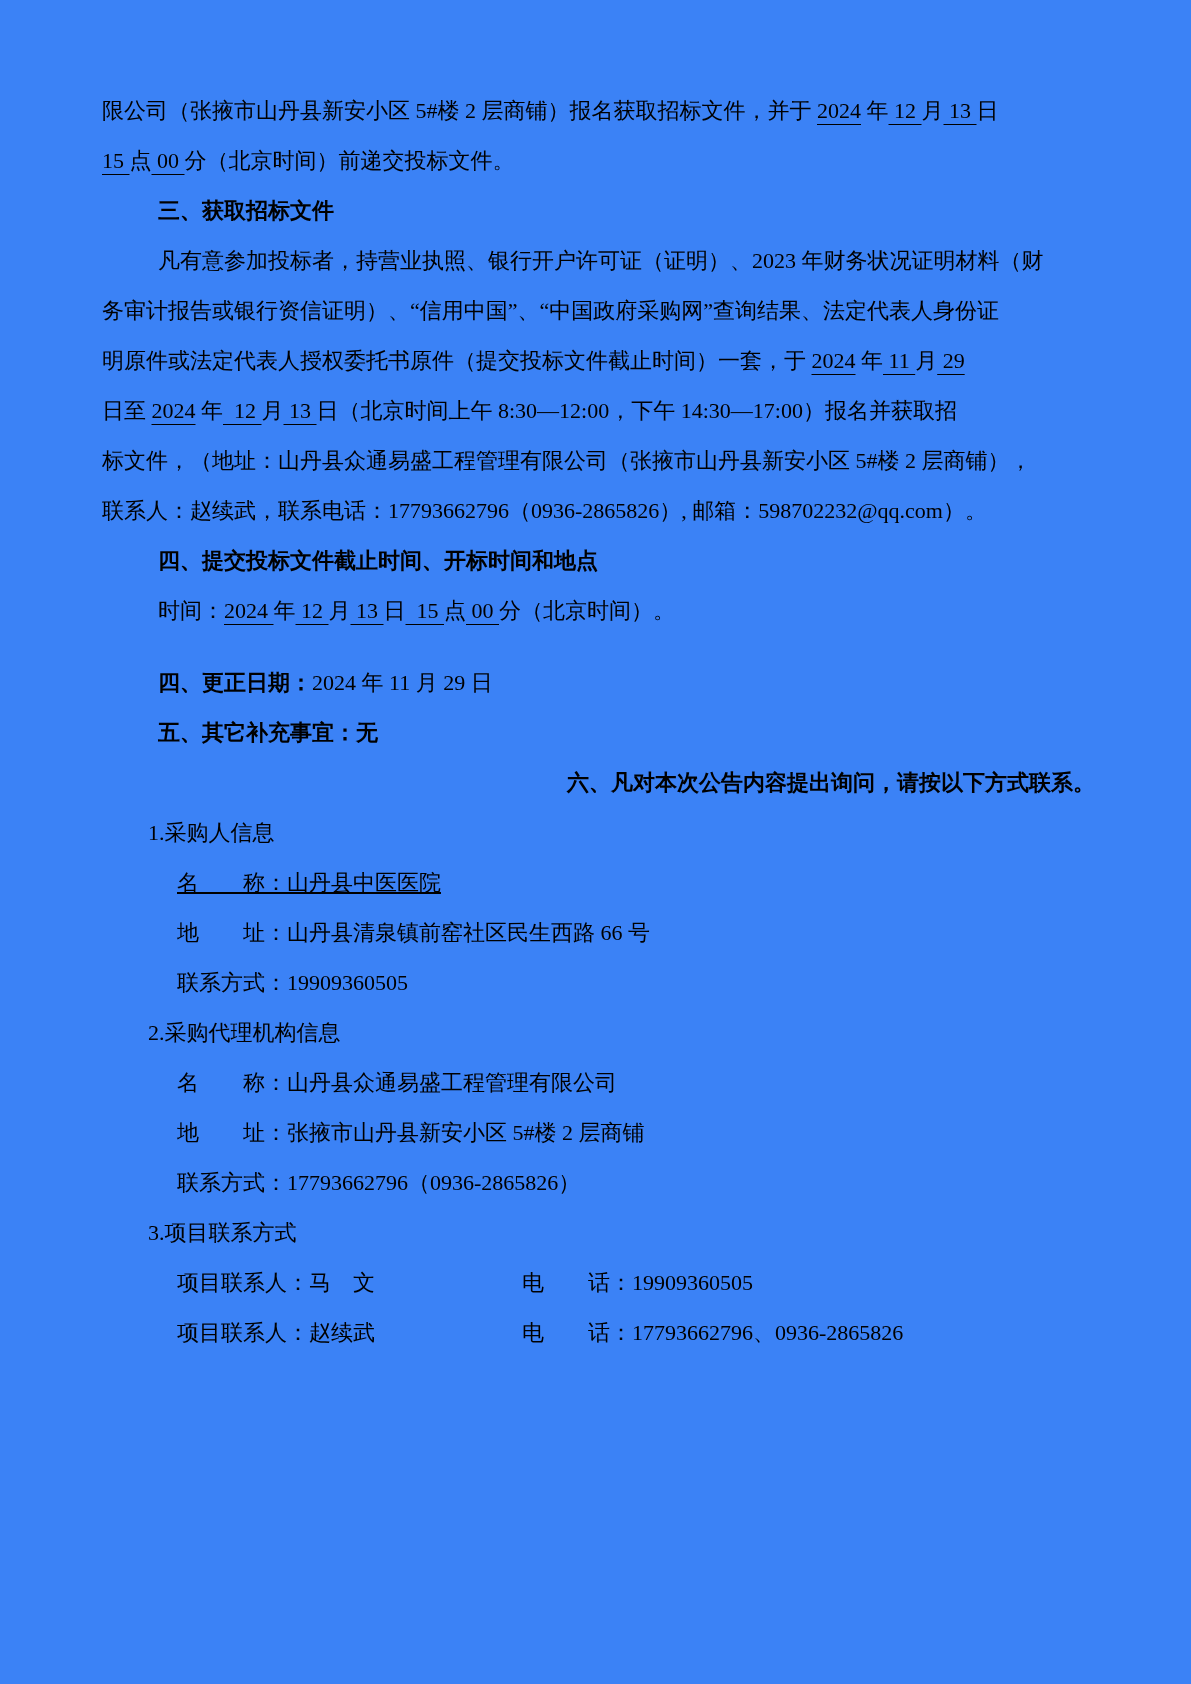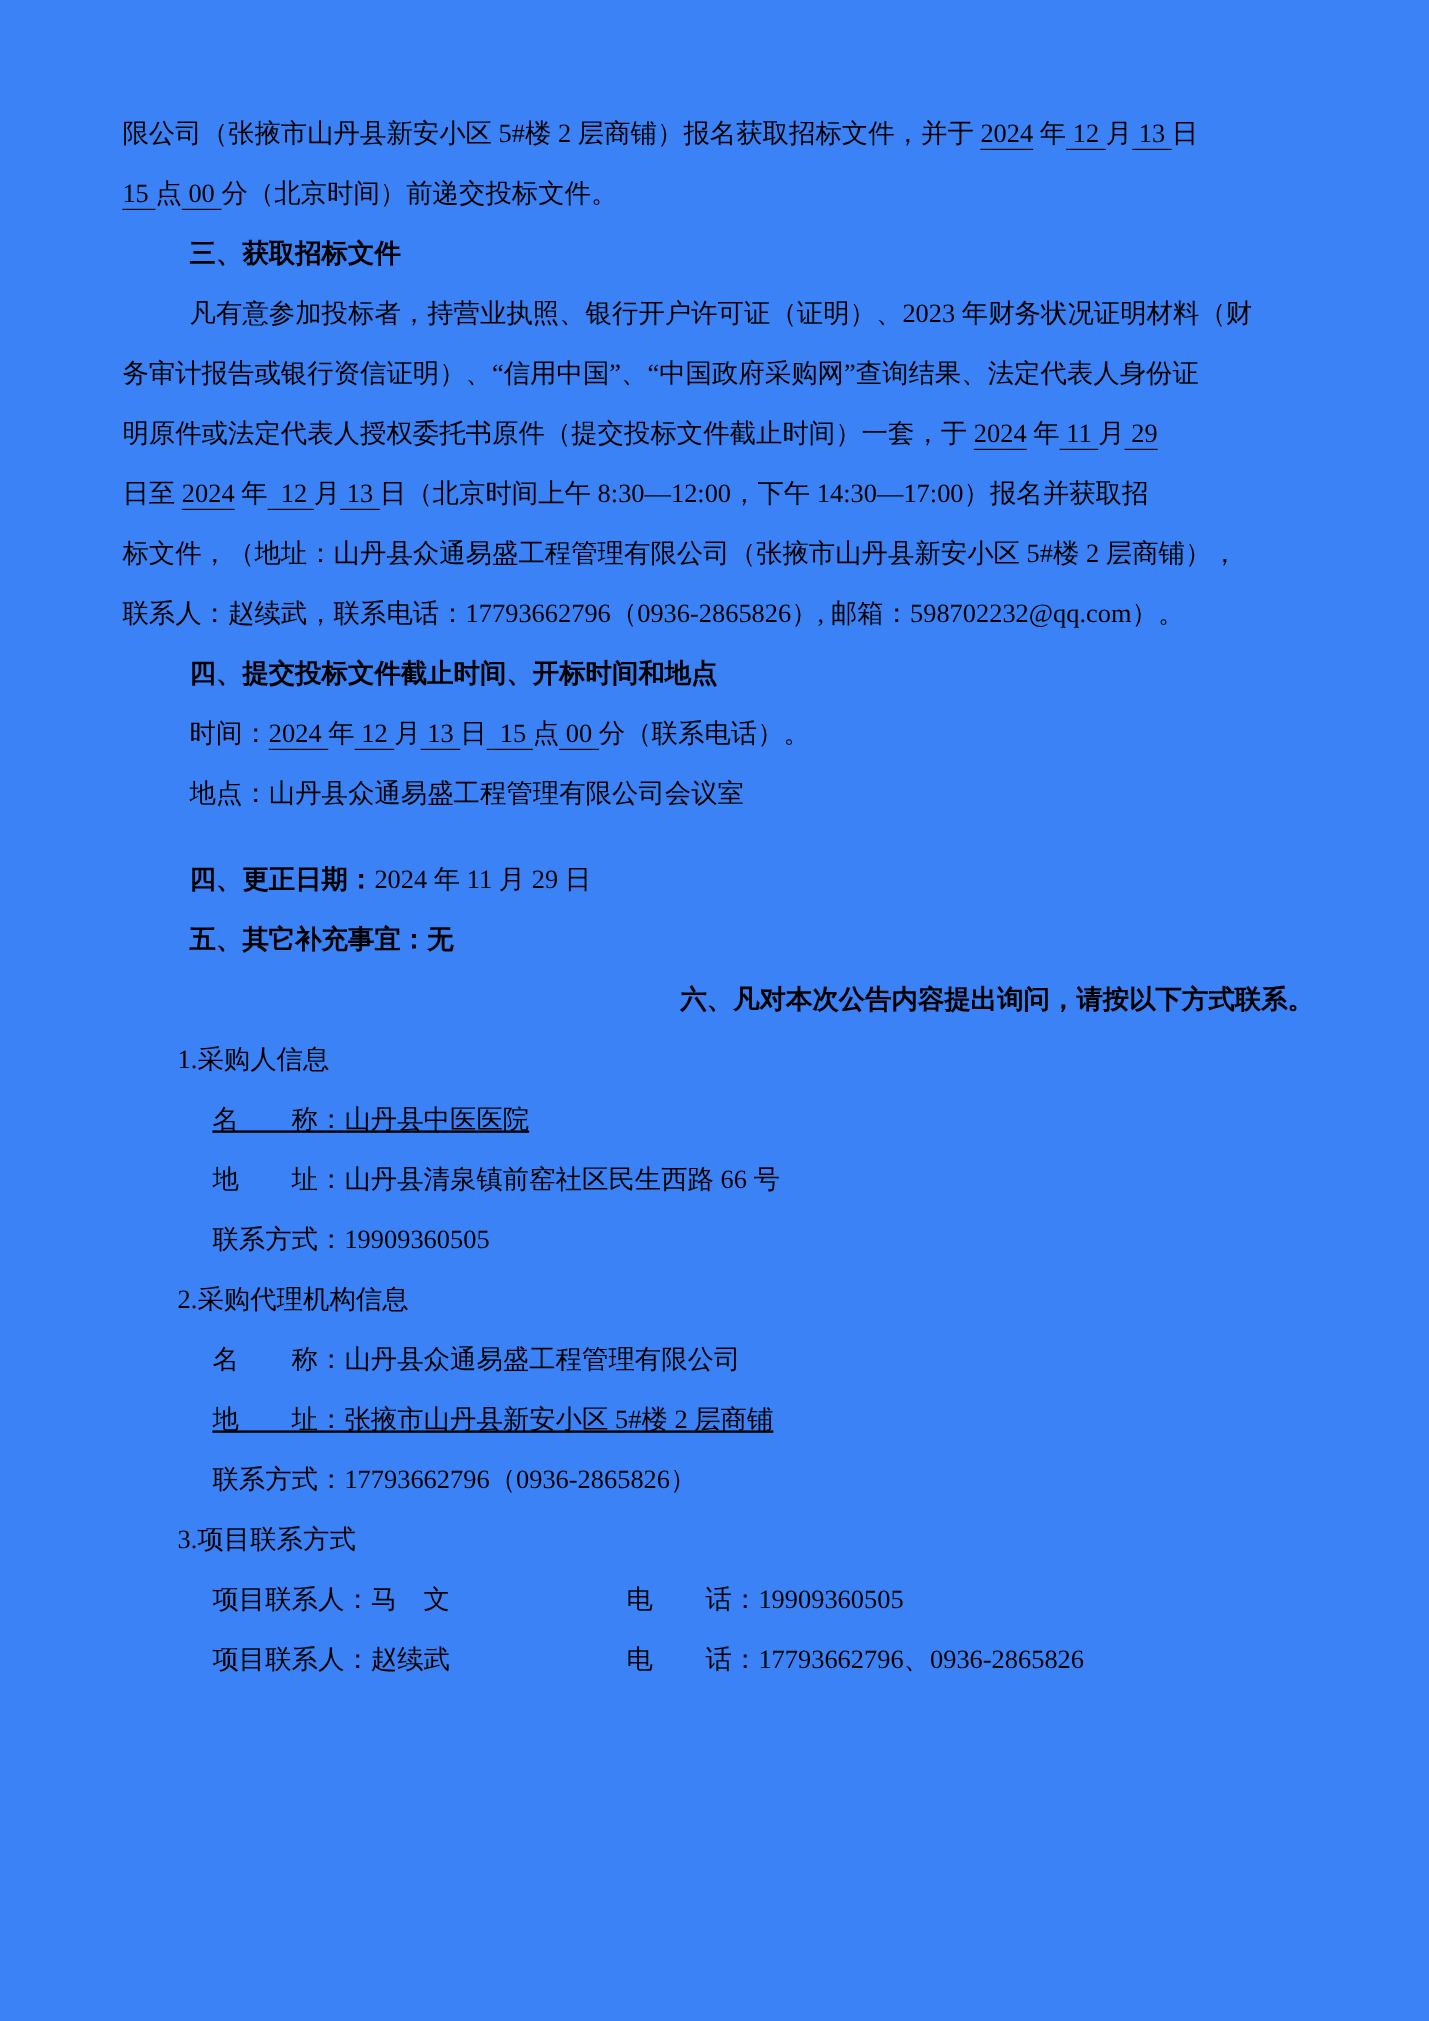--- a/index.html
+++ b/index.html
@@ -47,29 +47,28 @@
     <p class="line body"><span class="seg">限公司（张掖市山丹县新安小区 5#楼 2 层商铺）报名获取招标文件，并于 </span><span class="seg u">2024</span><span class="seg"> 年</span><span class="seg u"> 12 </span><span class="seg">月</span><span class="seg u"> 13 </span><span class="seg">日</span></p>
     <p class="line body"><span class="seg u">15 </span><span class="seg">点</span><span class="seg u"> 00 </span><span class="seg">分（北京时间）前递交投标文件。</span></p>
     <p class="line heading" style="padding-left: 56px;"><span class="seg b">三、获取招标文件</span></p>
     <p class="line body" style="padding-left: 56px;"><span class="seg">凡有意参加投标者，持营业执照、银行开户许可证（证明）、2023 年财务状况证明材料（财</span></p>
     <p class="line body"><span class="seg">务审计报告或银行资信证明）、“信用中国”、“中国政府采购网”查询结果、法定代表人身份证</span></p>
     <p class="line body"><span class="seg">明原件或法定代表人授权委托书原件（提交投标文件截止时间）一套，于 </span><span class="seg u">2024</span><span class="seg"> 年</span><span class="seg u"> 11 </span><span class="seg">月</span><span class="seg u"> 29</span></p>
     <p class="line body"><span class="seg">日至 </span><span class="seg u">2024</span><span class="seg"> 年</span><span class="seg u">  12 </span><span class="seg">月</span><span class="seg u"> 13 </span><span class="seg">日（北京时间上午 8:30—12:00，下午 14:30—17:00）报名并获取招</span></p>
     <p class="line body"><span class="seg">标文件，（地址：山丹县众通易盛工程管理有限公司（张掖市山丹县新安小区 5#楼 2 层商铺），</span></p>
     <p class="line body"><span class="seg">联系人：赵续武，联系电话：17793662796（0936-2865826）, 邮箱：598702232@qq.com）。</span></p>
     <p class="line heading" style="padding-left: 56px;"><span class="seg b">四、提交投标文件截止时间、开标时间和地点</span></p>
-    <p class="line body" style="padding-left: 56px;"><span class="seg">时间：</span><span class="seg u">2024 </span><span class="seg">年</span><span class="seg u"> 12 </span><span class="seg">月</span><span class="seg u"> 13 </span><span class="seg">日</span><span class="seg u">  15 </span><span class="seg">点</span><span class="seg u"> 00 </span><span class="seg">分（联系电话）。</span></p>
-    <p class="line body" style="padding-left: 56px;"><span class="seg">地点：山丹县众通易盛工程管理有限公司会议室</span></p>
+    <p class="line body" style="padding-left: 56px;"><span class="seg">时间：</span><span class="seg u">2024 </span><span class="seg">年</span><span class="seg u"> 12 </span><span class="seg">月</span><span class="seg u"> 13 </span><span class="seg">日</span><span class="seg u">  15 </span><span class="seg">点</span><span class="seg u"> 00 </span><span class="seg">分（北京时间）。</span></p>
     <p class="line heading" style="padding-left: 56px; margin-top: 22px;"><span class="seg b">四、更正日期：</span><span class="seg">2024 年 11 月 29 日</span></p>
     <p class="line heading" style="padding-left: 56px;"><span class="seg b">五、其它补充事宜：无</span></p>
     <p class="line heading" style="padding-left: 56px; text-align: right;"><span class="seg b">六、凡对本次公告内容提出询问，请按以下方式联系。</span></p>
     <p class="line body" style="padding-left: 46px;"><span class="seg">1.采购人信息</span></p>
     <p class="line body" style="padding-left: 75px; text-decoration: underline;"><span class="seg">名　　称：山丹县中医医院</span></p>
     <p class="line body" style="padding-left: 75px;"><span class="seg">地　　址：山丹县清泉镇前窑社区民生西路 66 号</span></p>
     <p class="line body" style="padding-left: 75px;"><span class="seg">联系方式：19909360505</span></p>
     <p class="line body" style="padding-left: 46px;"><span class="seg">2.采购代理机构信息</span></p>
     <p class="line body" style="padding-left: 75px;"><span class="seg">名　　称：山丹县众通易盛工程管理有限公司</span></p>
-    <p class="line body" style="padding-left: 75px; text-decoration: underline;"><span class="seg">地　　址：张掖市山丹县新安小区 5#楼 2 层商铺</span></p>
+    <p class="line body" style="padding-left: 75px;"><span class="seg">地　　址：张掖市山丹县新安小区 5#楼 2 层商铺</span></p>
     <p class="line body" style="padding-left: 75px;"><span class="seg">联系方式：17793662796（0936-2865826）</span></p>
     <p class="line body" style="padding-left: 46px;"><span class="seg">3.项目联系方式</span></p>
     <p class="line two-col" style="padding-left: 75px;"><span class="col-left"><span class="seg">项目联系人：马　文</span></span><span class="col-right"><span class="seg">电　　话：19909360505</span></span></p>
     <p class="line two-col" style="padding-left: 75px;"><span class="col-left"><span class="seg">项目联系人：赵续武</span></span><span class="col-right"><span class="seg">电　　话：17793662796、0936-2865826</span></span></p>
   </div>
 
 </body></html>

